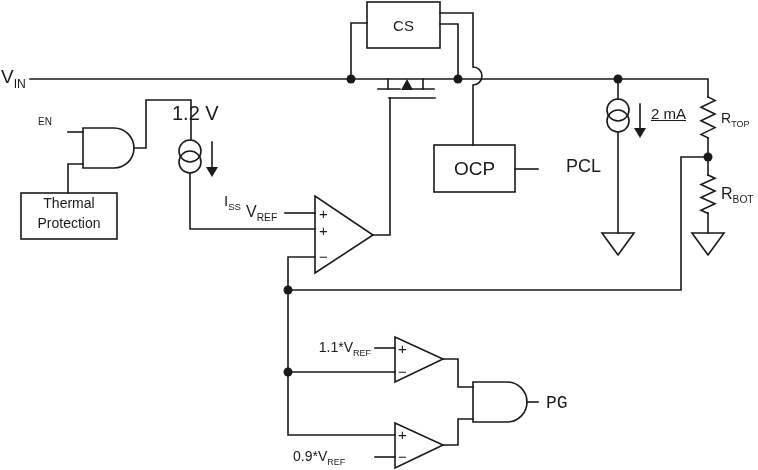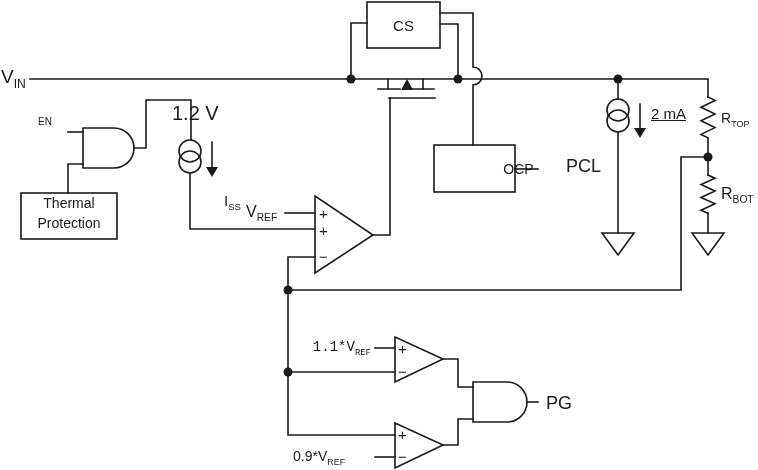--- a/index.html
+++ b/index.html
@@ -117,37 +117,37 @@
   <div class="lbl" style="left:172px;top:102px;font-size:20px;"><span>1.2 V</span></div>
 
   <div class="lbl" style="left:224px;top:148px;font-size:15px;margin-top:44px;"><span>I</span><sub>SS</sub></div>
 
   <div class="boxlbl" style="left:21px;top:193px;width:96px;height:40px;font-size:14px;line-height:1.45;">
       <span style="white-space:normal;">Thermal Protection</span>
     </div>
 
   <div class="lbl" style="left:246px;top:203px;font-size:16px;text-align:right;"><span>V</span><sub>REF</sub></div>
 
-  <div class="boxlbl" style="left:434px;top:145px;width:81px;height:47px;font-size:14px;margin-left:44px;">
+  <div class="boxlbl" style="left:434px;top:145px;width:81px;height:47px;font-size:19px;">
       <span>OCP</span>
     </div>
 
   <div class="lbl" style="left:546px;top:156px;font-size:18px;margin-left:20px;"><span>PCL</span></div>
 
   <div class="lbl" style="left:651px;top:105px;font-size:15px;text-decoration:underline;"><span>2 mA</span></div>
 
   <div class="lbl" style="left:721px;top:110px;font-size:14px;"><span>R</span><sub>TOP</sub></div>
 
   <div class="lbl" style="left:721px;top:185px;font-size:16px;"><span>R</span><sub>BOT</sub></div>
 
-  <div class="lbl" style="left:293px;top:339px;width:78px;text-align:right;font-size:14px;font-family:Liberation Mono, monospace;"><span>1.1*</span><span>V</span><sub>REF</sub></div>
+  <div class="lbl" style="left:293px;top:339px;width:78px;text-align:right;font-size:14px;"><span>1.1*</span><span>V</span><sub>REF</sub></div>
 
   <div class="lbl" style="left:293px;top:448px;width:78px;text-align:left;font-size:14px;"><span>0.9*</span><span>V</span><sub>REF</sub></div>
 
-  <div class="lbl" style="left:546px;top:393px;font-size:18px;"><span>PG</span></div>
+  <div class="lbl" style="left:546px;top:393px;font-size:18px;font-family:Liberation Mono, monospace;"><span>PG</span></div>
 
   <div class="sign" style="left:319px;top:206px;">+</div>
   <div class="sign" style="left:319px;top:223px;">+</div>
   <div class="sign" style="left:319px;top:249px;">−</div>
 
   <div class="sign" style="left:398px;top:341px;">+</div>
   <div class="sign" style="left:398px;top:364px;">−</div>
 
   <div class="sign" style="left:398px;top:427px;">+</div>
   <div class="sign" style="left:398px;top:449px;">−</div>

